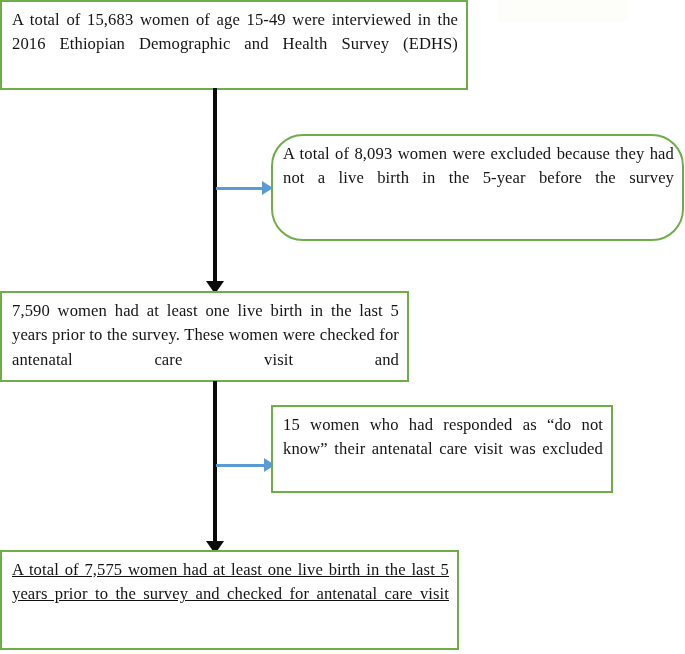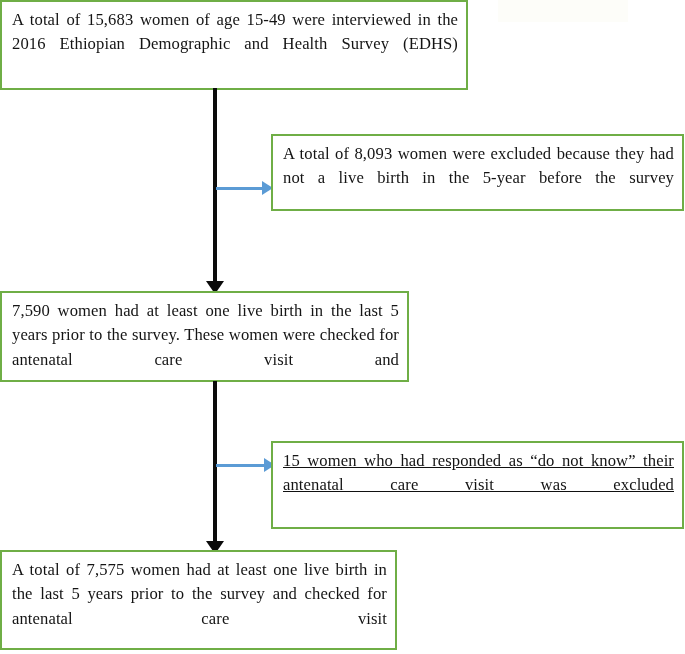--- a/index.html
+++ b/index.html
@@ -51,40 +51,41 @@
   #box-interviewed {
     left: 0px;
     top: 0px;
     width: 468px;
     height: 90px;
   }
   #box-excluded-no-birth {
     left: 271px;
     top: 134px;
     width: 413px;
-    height: 77px;
+    height: 107px;
+    border-radius: 32px;
   }
   #box-eligible-births {
     left: 0px;
     top: 291px;
     width: 409px;
     height: 91px;
   }
   #box-excluded-dontknow {
     left: 271px;
-    top: 441px;
-    width: 413px;
+    top: 405px;
+    width: 342px;
     height: 88px;
-    text-decoration: underline;
   }
   #box-final-sample {
     left: 0px;
     top: 550px;
-    width: 397px;
+    width: 459px;
     height: 100px;
+    text-decoration: underline;
   }
   
   .v-line {
     position: absolute;
     width: 4px;
     background: #0b0b0b;
   }
   #connector-1-stem {
     left: 213px;
     top: 88px;

